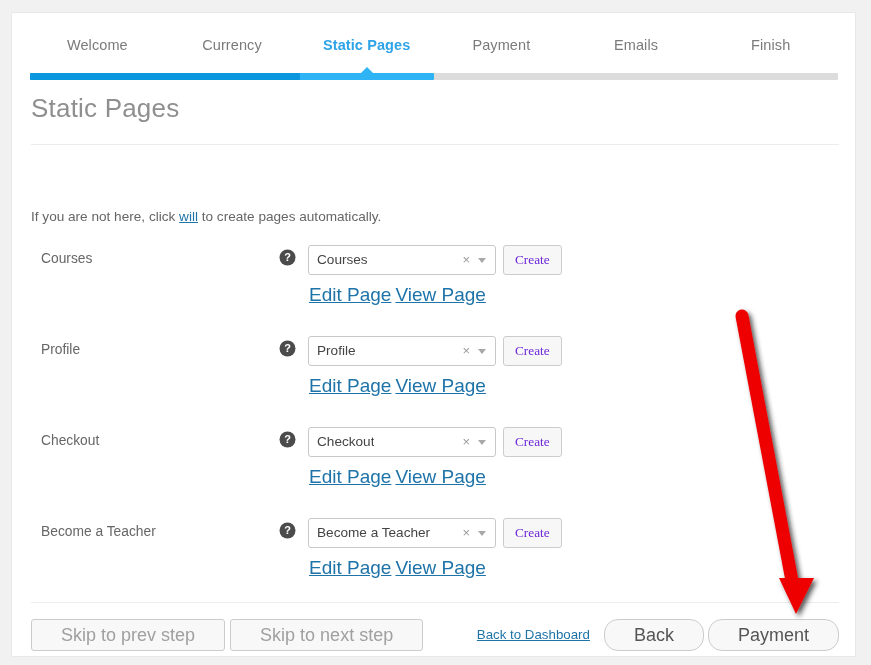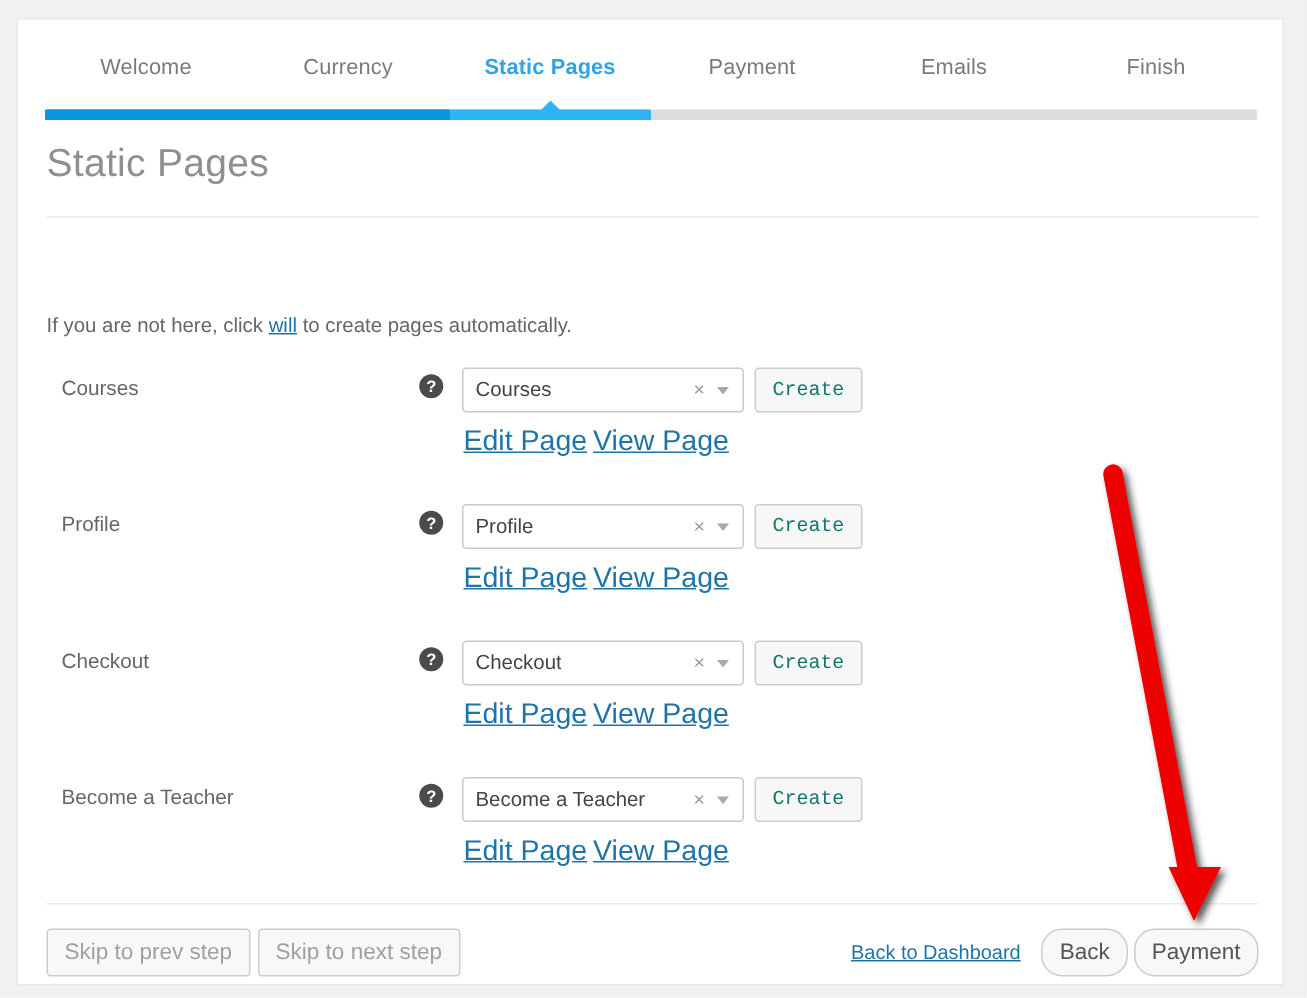--- a/index.html
+++ b/index.html
@@ -182,49 +182,49 @@
     cursor: pointer;
   }
   .create-btn {
     display: inline-block;
     vertical-align: top;
     margin-left: 7px;
     height: 30px;
     padding: 0 11px;
     line-height: 28px;
     font-size: 13.3px;
-    color: #0f766e;
+    color: #6d28d9;
     background: #f7f7f7;
     border: 1px solid #cccccc;
     border-radius: 3px;
     cursor: pointer;
-    font-family: Liberation Mono, monospace;
+    font-family: Liberation Serif, serif;
   }
   .row-links {
     position: absolute;
     left: 278px; top: 39px;
     font-size: 19px;
   }
   .row-links a {
     color: #1e73a8;
     text-decoration: underline;
     margin-right: 4px;
   }
 
   
   .footer {
     position: absolute;
     left: 19px; top: 606px;
     width: 808px; height: 34px;
   }
   .btn {
     height: 32px;
-    padding: 0 11px;
+    padding: 0 29px;
     line-height: 30px;
-    font-size: 15px;
+    font-size: 18px;
     background: #f8f8f8;
     border: 1px solid #cccccc;
     border-radius: 3px;
     cursor: pointer;
     font-family: "Liberation Sans", sans-serif;
     display: inline-block;
     vertical-align: top;
   }
   .btn-muted { color: #a0a0a0; }
   .btn-normal { color: #555; }

